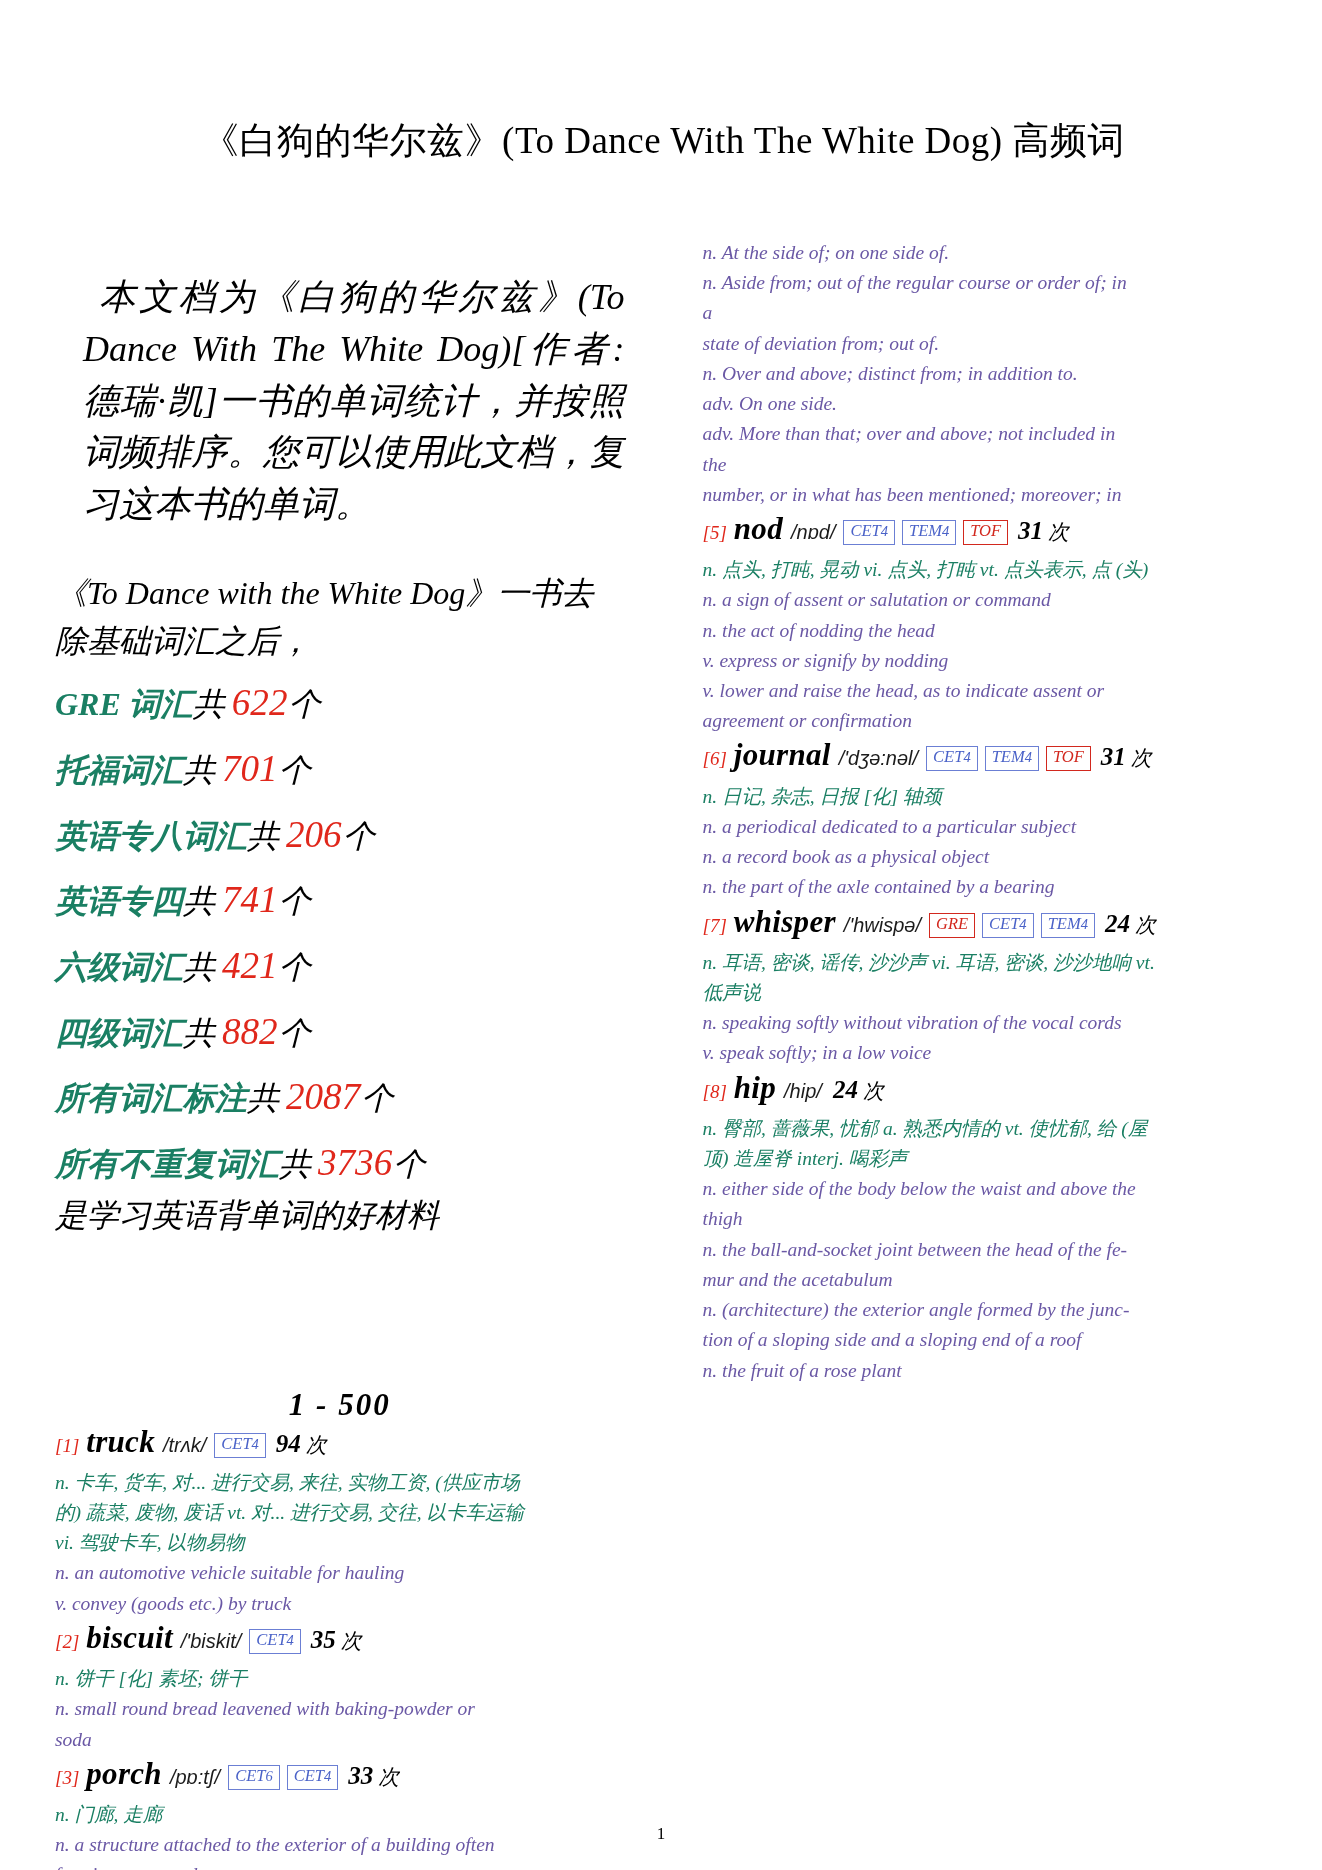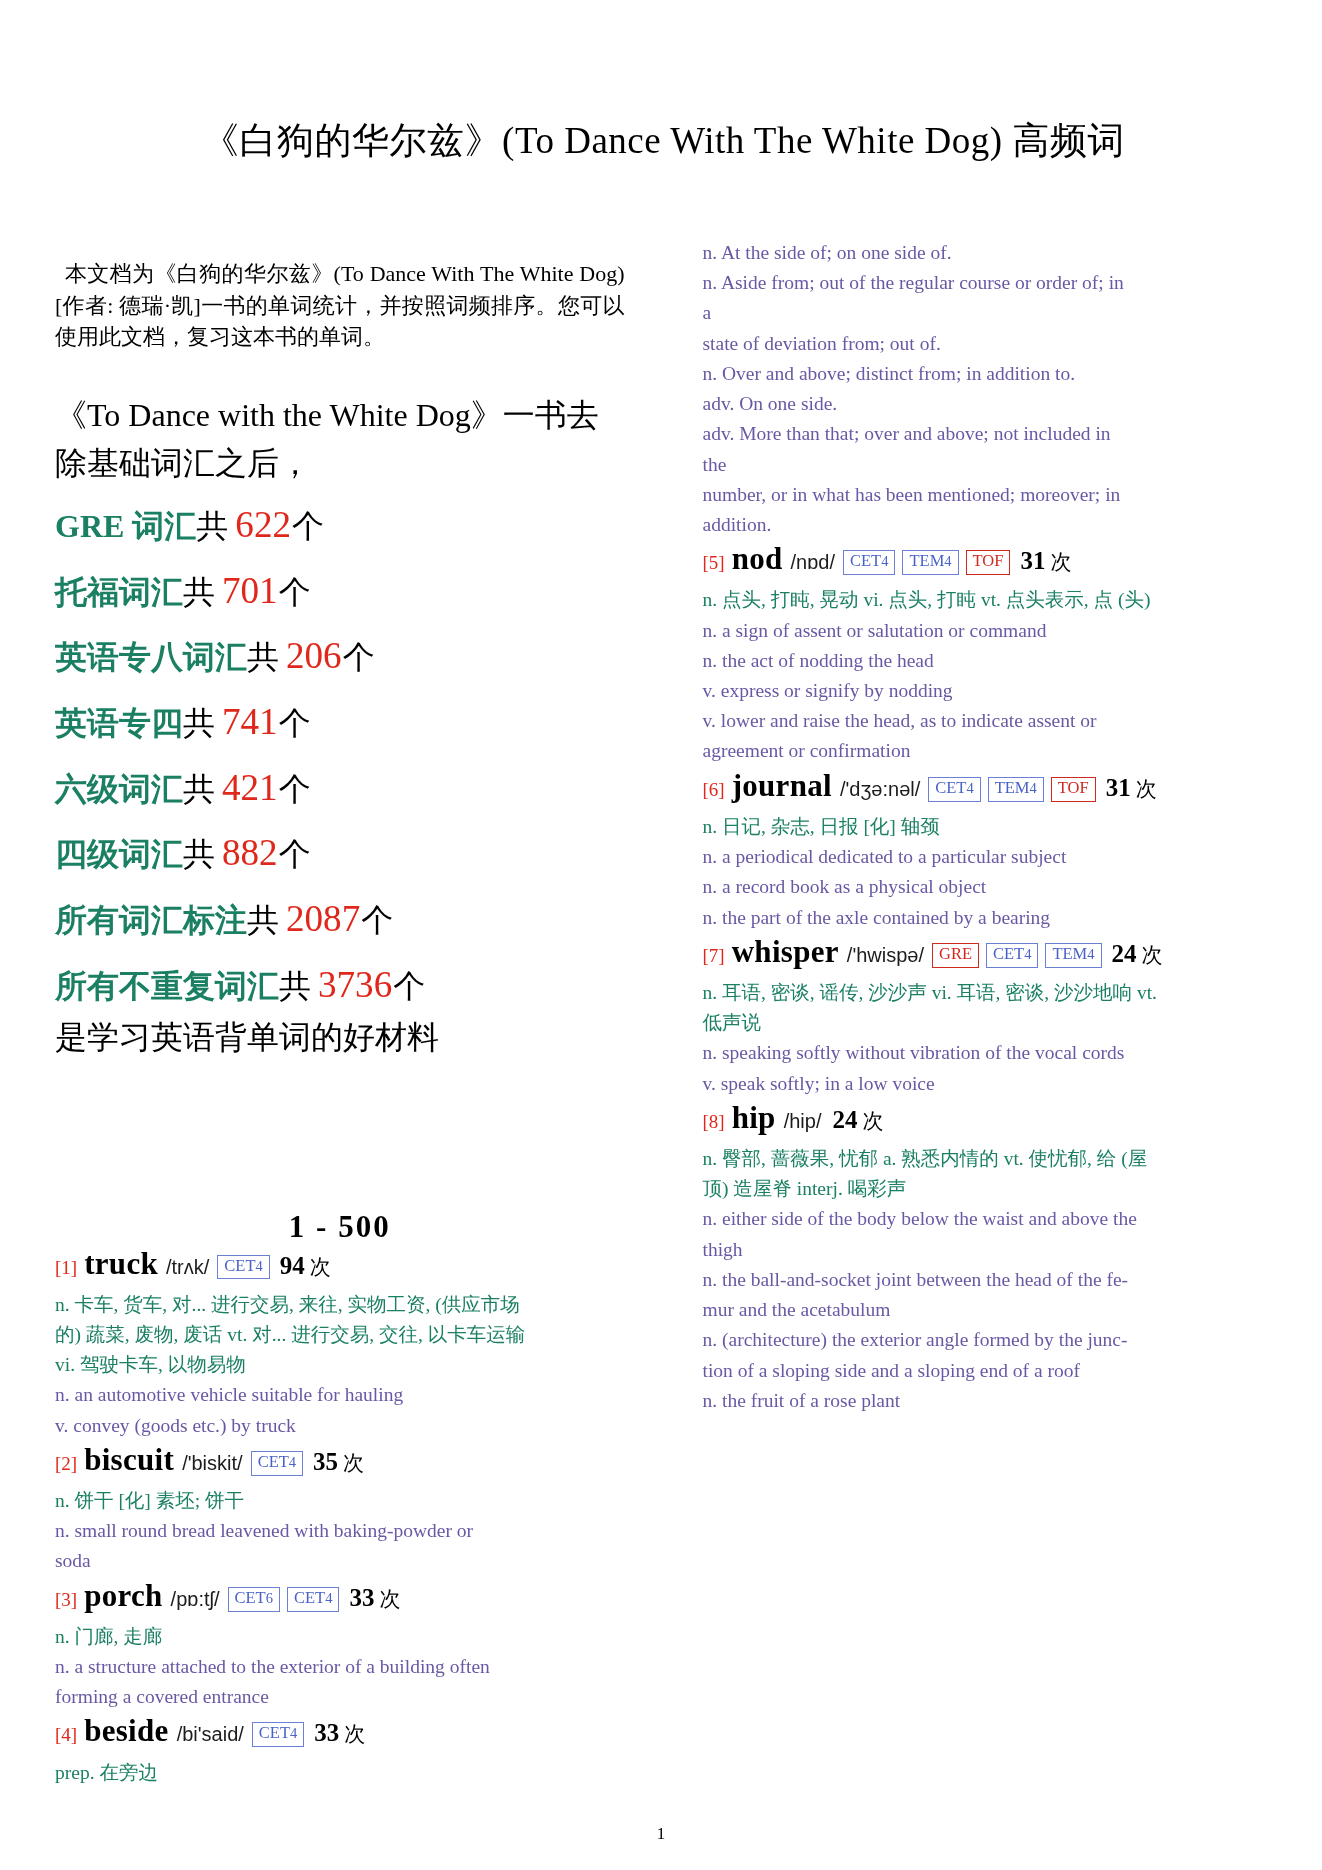--- a/index.html
+++ b/index.html
@@ -28,27 +28,28 @@
     font-size: 37px;
     font-weight: normal;
     letter-spacing: 0.5px;
   }
   .columns {
     display: flex;
     gap: 78px;
     margin-top: 70px;
     align-items: flex-start;
   }
-  .col { flex: 1 1 0; min-width: 0; }
+  .col { flex: 1 1 0; min-width: 0; font-style: italic; }
 
   .intro {
-    font-size: 22px;
+    font-size: 36px;
     line-height: 1.44;
     text-align: justify;
     text-indent: 0.45em;
+    margin-left: 28px;
   }
   .stats {
     margin-top: 38px;
     font-size: 32px;
     line-height: 1.5;
   }
   .stat-lead, .stat-footer { color: #000; }
   .stat-line { white-space: nowrap; margin-top: 10px; }
   .stat-label { color: var(--green, #1a7f63); font-weight: bold; }
   .stat-prefix { color: #000; }
@@ -187,21 +188,20 @@
       <div id="beside-continuation" class="continuation">
           <div class="def-line def-en">n. At the side of; on one side of.</div>
           <div class="def-line def-en">n. Aside from; out of the regular course or order of; in</div>
           <div class="def-line def-en">a</div>
           <div class="def-line def-en">state of deviation from; out of.</div>
           <div class="def-line def-en">n. Over and above; distinct from; in addition to.</div>
           <div class="def-line def-en">adv. On one side.</div>
           <div class="def-line def-en">adv. More than that; over and above; not included in</div>
           <div class="def-line def-en">the</div>
           <div class="def-line def-en">number, or in what has been mentioned; moreover; in</div>
-          <div class="def-line def-en">addition.</div>
         </div>
       <div id="right-entries">
           <div class="entry">
             <div class="entry-head"><span class="entry-index">[5]</span><span class="entry-word">nod</span><span class="entry-phonetic">/nɒd/</span><span class="tag tag-blue"><span>CET</span><span class="digit">4</span></span><span class="tag tag-blue"><span>TEM</span><span class="digit">4</span></span><span class="tag tag-red">TOF</span><span class="entry-count">31</span><span class="entry-count-unit">次</span></div>
             <div class="def-line def-cn">n. 点头, 打盹, 晃动 vi. 点头, 打盹 vt. 点头表示, 点 (头)</div>
             <div class="def-line def-en">n. a sign of assent or salutation or command</div>
             <div class="def-line def-en">n. the act of nodding the head</div>
             <div class="def-line def-en">v. express or signify by nodding</div>
             <div class="def-line def-en">v. lower and raise the head, as to indicate assent or</div>
             <div class="def-line def-en">agreement or confirmation</div>

